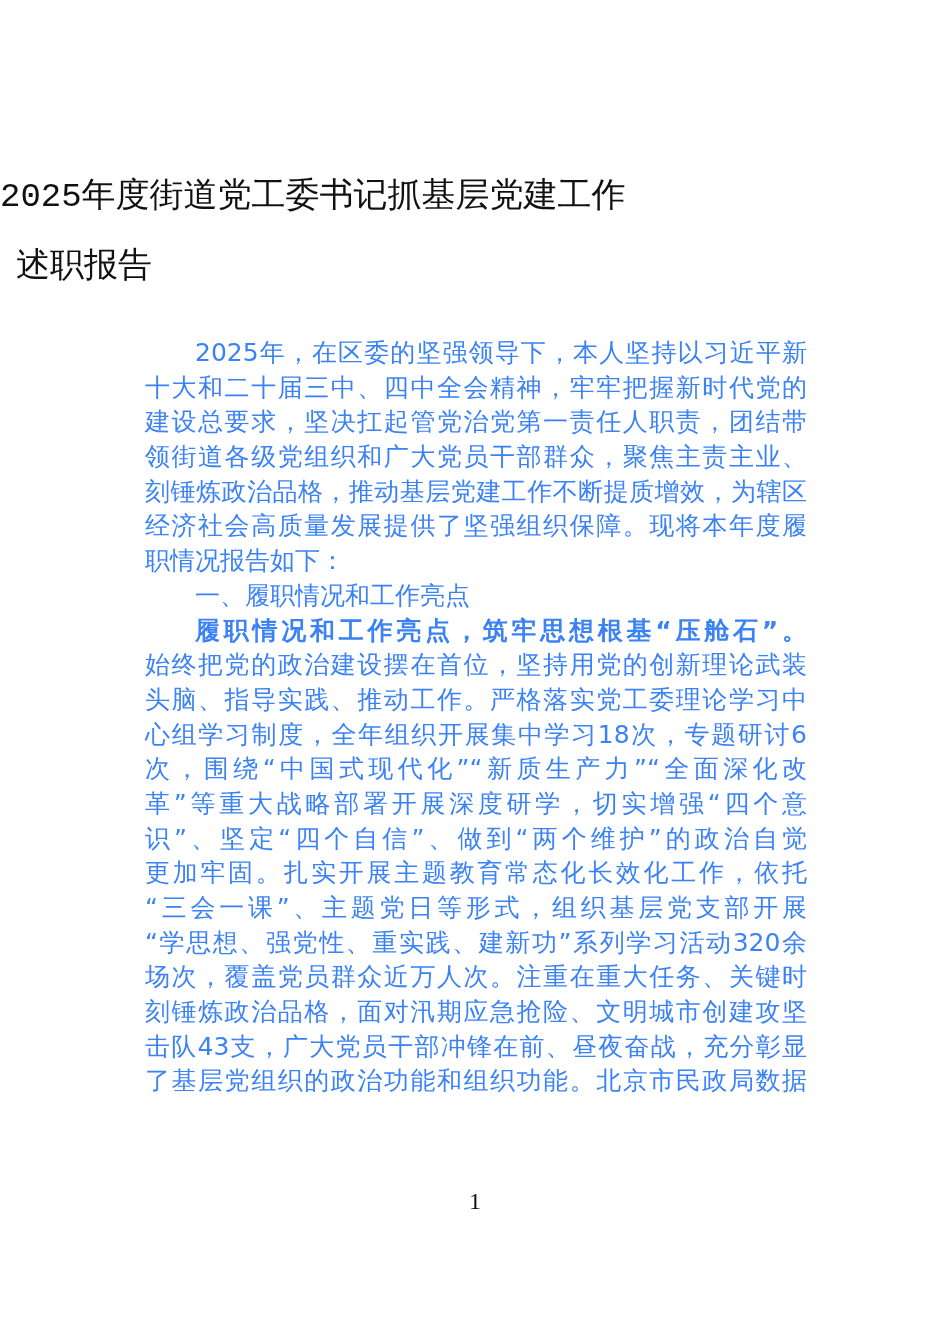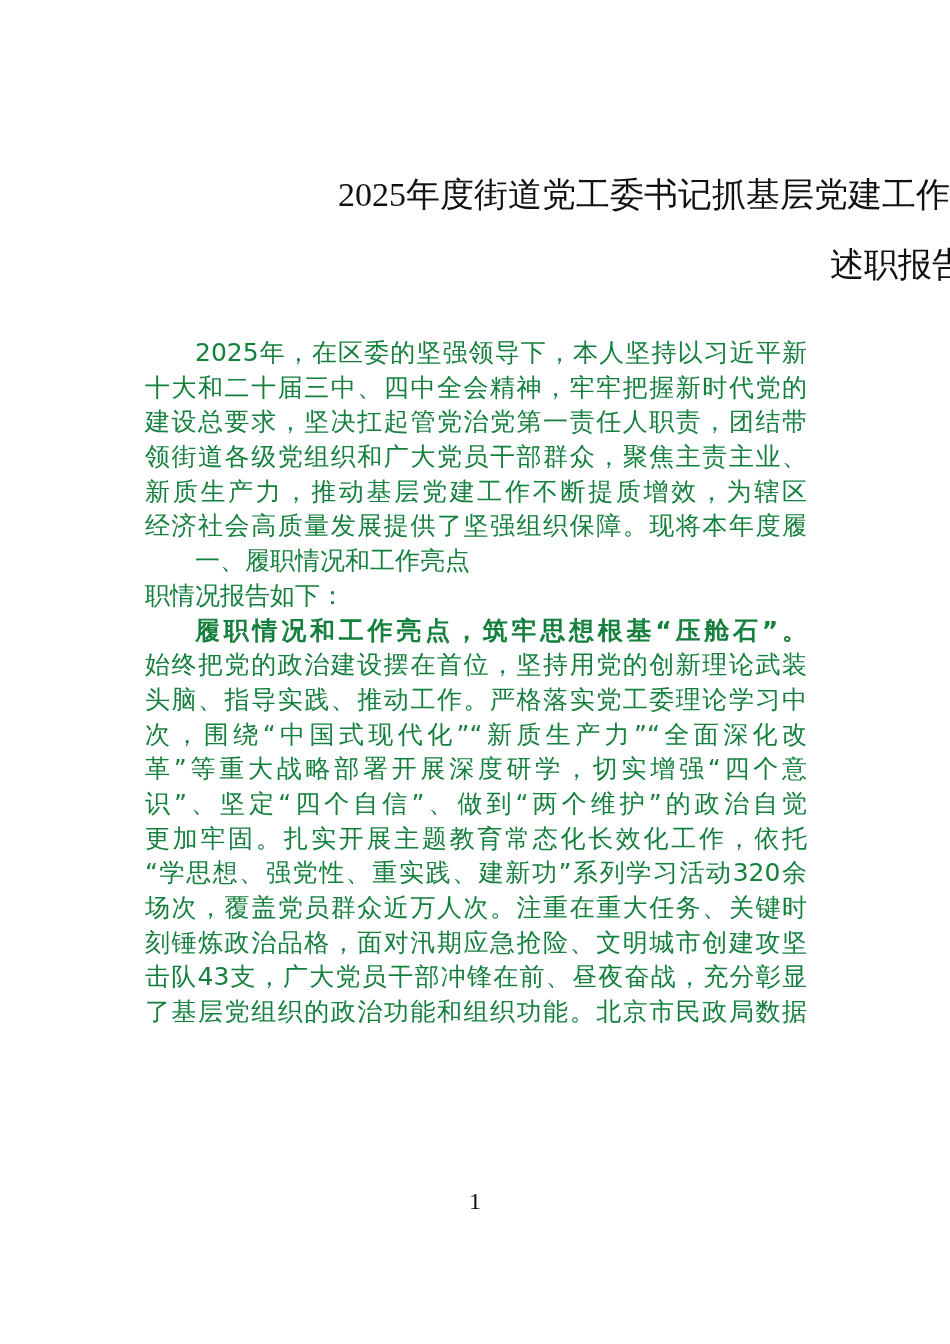--- a/index.html
+++ b/index.html
@@ -1,53 +1,55 @@
 <!DOCTYPE html>
 <html><head>
 <meta charset="utf-8">
 <style>
   html, body { margin: 0; padding: 0; background: #ffffff; }
   body { width: 950px; height: 1344px; position: relative; overflow: hidden; }
   .page { position: absolute; left: 0; top: 0; width: 950px; height: 1344px; background: #fff; }
-  .title { position: absolute; left: 0; width: 950px; text-align: right;
-    font-family: Liberation Serif, serif; font-size: 34px; color: #111; letter-spacing: 0px; white-space: nowrap; }
+  .title { position: absolute; left: 0; width: 950px; text-align: left;
+    font-family: Liberation Mono, monospace; font-size: 34px; color: #111; letter-spacing: 0px; white-space: nowrap; }
   .t1 { top: 172px; }
   .t2 { top: 242px; padding-left: 16px; }
   .body { position: absolute; left: 145px; top: 336px; width: 662px;
-    font-family: "DejaVu Sans", "Liberation Sans", sans-serif; font-size: 25px; line-height: 34.7px; color: #15803d; }
+    font-family: "DejaVu Sans", "Liberation Sans", sans-serif; font-size: 25px; line-height: 34.7px; color: #3b82f6; }
   .line { display: block; white-space: nowrap; height: 34.7px; text-align-last: justify; text-align: justify; }
   .line.last { text-align-last: left; }
   .indent { padding-left: 50px; }
   .bold { font-weight: bold; }
   .pagenum { position: absolute; top: 1188px; left: 0; width: 950px; text-align: center;
     font-family: "Liberation Serif", serif; font-size: 24px; color: #111; }
 </style>
 </head>
 <body>
 
 <div class="page">
   <div class="title t1">2025年度街道党工委书记抓基层党建工作</div>
   <div class="title t2">述职报告</div>
 
   <div class="body">
     <span class="line indent">2025年，在区委的坚强领导下，本人坚持以习近平新</span>
     <span class="line">十大和二十届三中、四中全会精神，牢牢把握新时代党的</span>
     <span class="line">建设总要求，坚决扛起管党治党第一责任人职责，团结带</span>
     <span class="line">领街道各级党组织和广大党员干部群众，聚焦主责主业、</span>
-    <span class="line">新质生产力，推动基层党建工作不断提质增效，为辖区</span>
+    <span class="line">刻锤炼政治品格，推动基层党建工作不断提质增效，为辖区</span>
     <span class="line">经济社会高质量发展提供了坚强组织保障。现将本年度履</span>
+    <span class="line last">职情况报告如下：</span>
     <span class="line last indent">一、履职情况和工作亮点</span>
-    <span class="line last">职情况报告如下：</span>
     <span class="line indent bold">履职情况和工作亮点，筑牢思想根基“压舱石”。</span>
     <span class="line">始终把党的政治建设摆在首位，坚持用党的创新理论武装</span>
     <span class="line">头脑、指导实践、推动工作。严格落实党工委理论学习中</span>
+    <span class="line">心组学习制度，全年组织开展集中学习18次，专题研讨6</span>
     <span class="line">次，围绕“中国式现代化”“新质生产力”“全面深化改</span>
     <span class="line">革”等重大战略部署开展深度研学，切实增强“四个意</span>
     <span class="line">识”、坚定“四个自信”、做到“两个维护”的政治自觉</span>
     <span class="line">更加牢固。扎实开展主题教育常态化长效化工作，依托</span>
+    <span class="line">“三会一课”、主题党日等形式，组织基层党支部开展</span>
     <span class="line">“学思想、强党性、重实践、建新功”系列学习活动320余</span>
     <span class="line">场次，覆盖党员群众近万人次。注重在重大任务、关键时</span>
     <span class="line">刻锤炼政治品格，面对汛期应急抢险、文明城市创建攻坚</span>
     <span class="line">击队43支，广大党员干部冲锋在前、昼夜奋战，充分彰显</span>
     <span class="line">了基层党组织的政治功能和组织功能。北京市民政局数据</span>
   </div>
 
   <div class="pagenum">1</div>
 </div>
 

